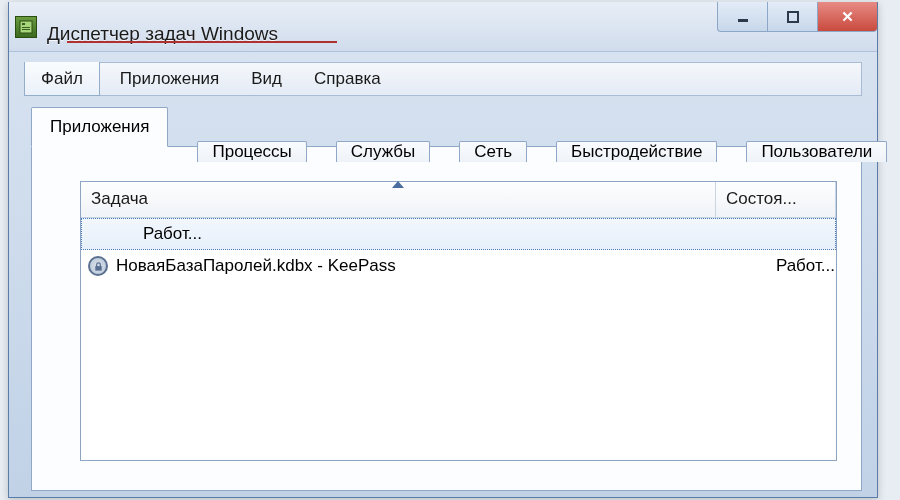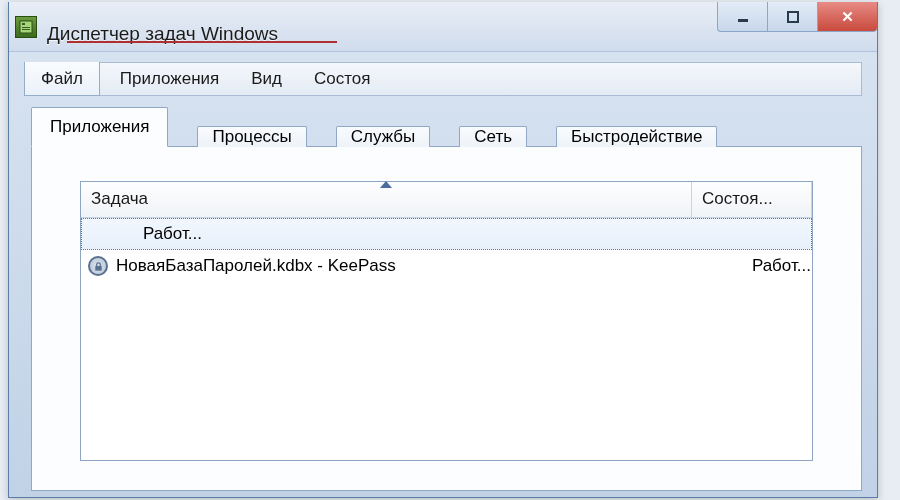--- a/index.html
+++ b/index.html
@@ -98,36 +98,36 @@
     .tab {
       padding: 0 14px;
       font-size: 17px;
       background: linear-gradient(to bottom, #f9fbfd, #eef3f9);
       border: 1px solid #90a8c5;
       border-bottom: none;
       margin-right: -1px;
       cursor: pointer;
       border-radius: 2px 2px 0 0;
       position: relative;
-      top: 1px;
+      top: 16px;
     }
     .tab.active {
       background: #fbfdff;
       padding: 9px 18px;
       z-index: 2;
       top: 1px;
       border-bottom: 1px solid #fbfdff;
     }
     
     .panel {
       margin: 0 15px 0 22px;
       background: #fbfdff;
       border: 1px solid #90a8c5;
       height: 345px;
-      padding: 34px 48px 12px 48px;
+      padding: 34px 24px 12px 48px;
     }
     
     .list-container {
       border: 1px solid #8da5c2;
       background: #fff;
       height: 280px;
       display: flex;
       flex-direction: column;
     }
     
@@ -234,29 +234,30 @@
           </svg>
         </div>
       <div class="win-btn close">✕</div>
     </div>
   </div>
 
   <div class="menubar">
     <div class="menu-item first">Файл</div>
     <div class="menu-item">Приложения</div>
     <div class="menu-item">Вид</div>
-    <div class="menu-item">Состоя</div>
+    <div class="menu-item">Справка</div>
   </div>
 
   <div class="tabs">
     <div class="tab active">Приложения</div>
     <div class="tab">Процессы</div>
     <div class="tab">Службы</div>
     <div class="tab">Сеть</div>
     <div class="tab">Быстродействие</div>
+    <div class="tab">Пользователи</div>
   </div>
 
   <div class="panel">
     <div class="list-container">
       <div class="list-header">
         <div class="col-header col-task">
           <div class="sort-arrow"></div>
           <span>Задача</span>
         </div>
         <div class="col-header col-status">Состоя...</div>

